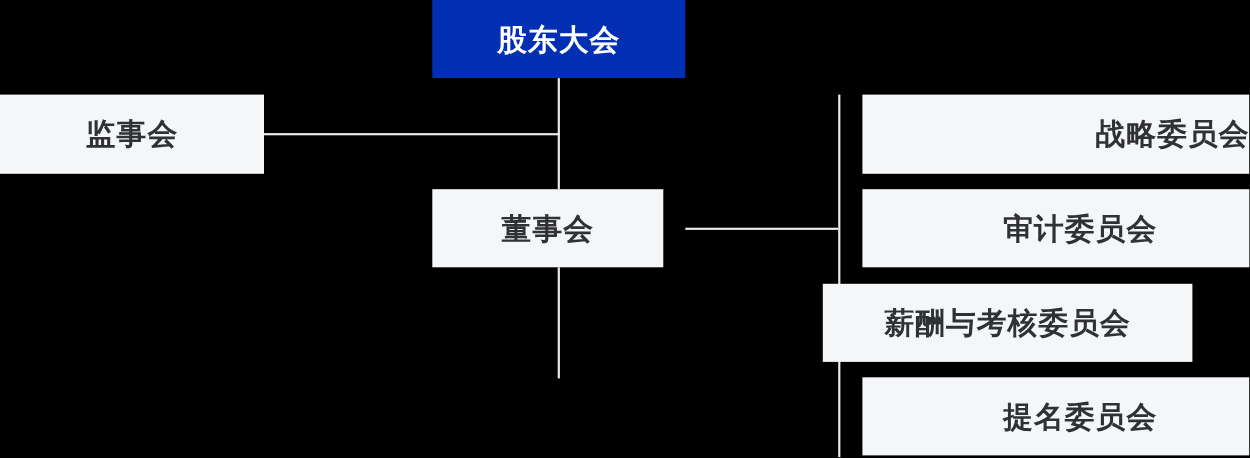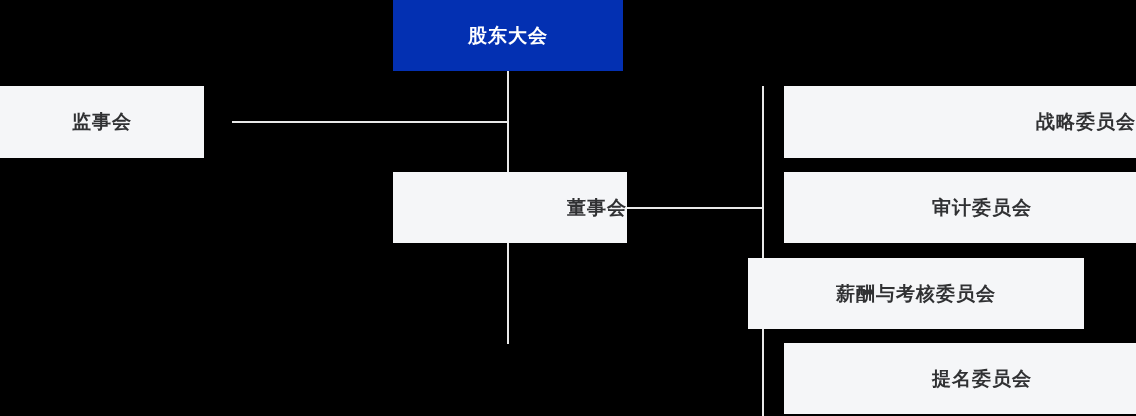--- a/index.html
+++ b/index.html
@@ -13,43 +13,43 @@
     height: 416px;
     background: #000000;
     overflow: hidden;
     font-family: "Liberation Sans", "DejaVu Sans", sans-serif;
   }
   .node {
     position: absolute;
     display: flex;
     align-items: center;
     justify-content: center;
-    font-size: 19px;
+    font-size: 27px;
     font-weight: bold;
     letter-spacing: 1px;
     box-sizing: border-box;
   }
   .node--primary {
     background: #0330b2;
     color: #ffffff;
   }
   .node--plain {
     background: #f5f6f8;
     color: #303133;
   }
   .connector {
     position: absolute;
     background: #e9e9e9;
   }
   
   .pos-shareholders { left: 393px; top: 0;     width: 230px; height: 71px; }
-  .pos-board        { left: 393px; top: 172px; width: 234px; height: 71px; justify-content: flex-end; }
+  .pos-board        { left: 393px; top: 172px; width: 210px; height: 71px; }
   .pos-management   { left: 393px; top: 344px; width: 230px; height: 72px; }
   
-  .pos-supervisors  { left: 0;     top: 86px;  width: 204px; height: 72px; }
+  .pos-supervisors  { left: 0;     top: 86px;  width: 240px; height: 72px; }
   
   .pos-committee-0  { left: 784px; top: 86px;  width: 352px; height: 72px; justify-content: flex-end; }
   .pos-committee-1  { left: 784px; top: 172px; width: 396px; height: 71px; }
   .pos-committee-2  { left: 748px; top: 258px; width: 336px; height: 71px; }
   .pos-committee-3  { left: 784px; top: 343px; width: 352px; height: 71px; padding-left: 44px; }
   
   .line-center-top     { left: 507px; top: 71px;  width: 2px;   height: 101px; }
   .line-center-bottom  { left: 507px; top: 243px; width: 2px;   height: 101px; }
   .line-right-spine    { left: 762px; top: 86px;  width: 2px;   height: 330px; }
   .line-supervisors    { left: 232px; top: 121px; width: 277px; height: 2px;  }

